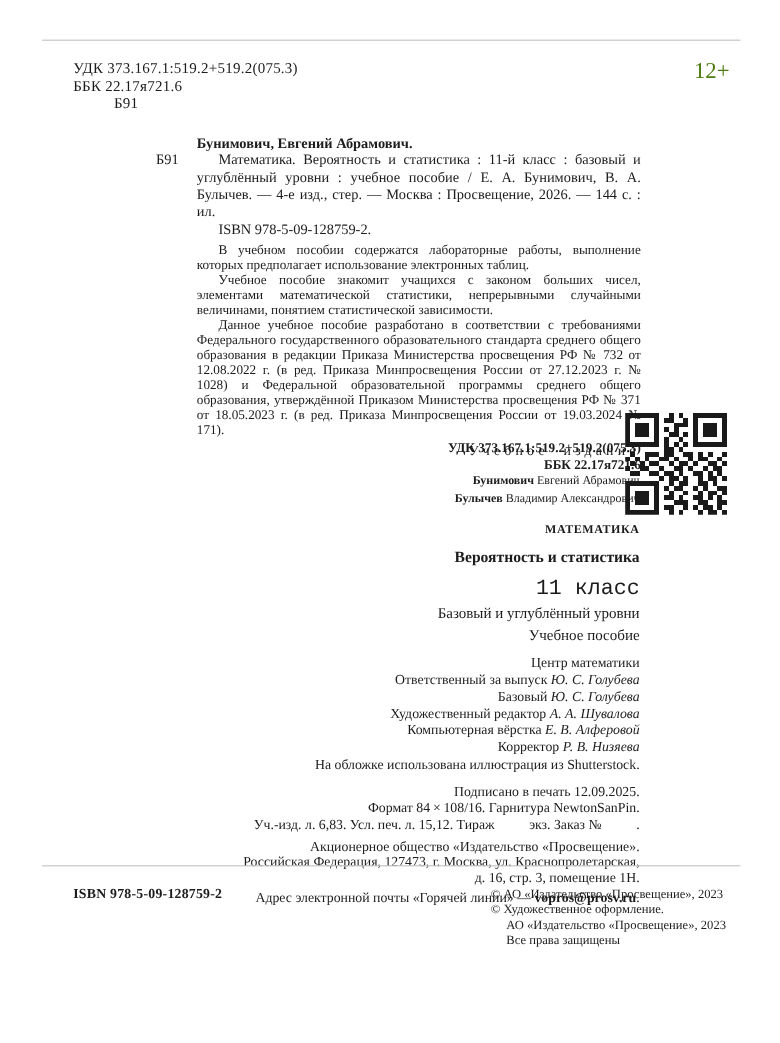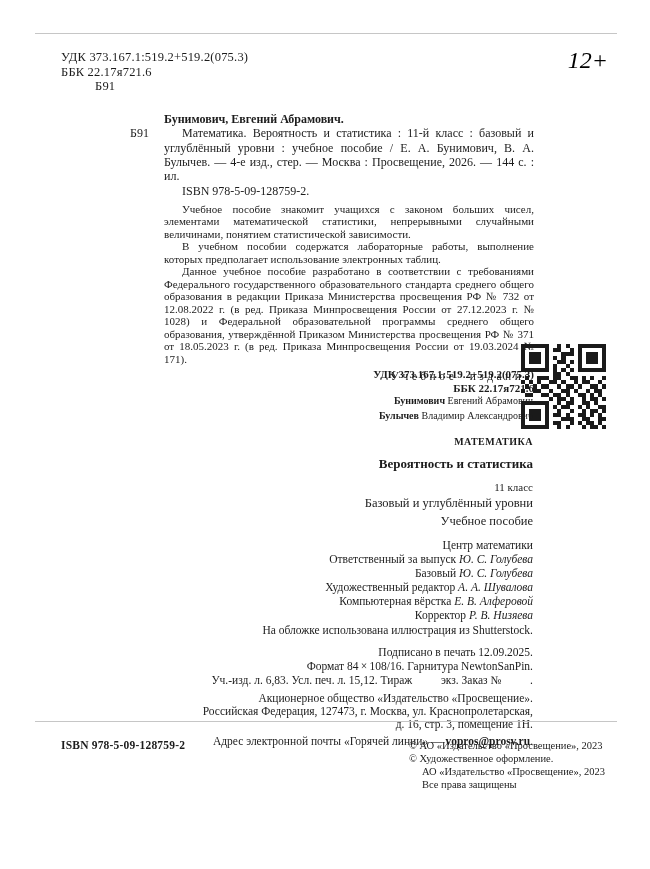--- a/index.html
+++ b/index.html
@@ -12,39 +12,39 @@
   }
   .page{position:relative;width:650px;height:786px;background:#fff;}
   .rule{position:absolute;left:35px;right:33px;height:1px;background:#c6c6c6;}
   .rule-top{top:33px;}
   .rule-bottom{top:721px;}
 
   
   .header-row{position:absolute;top:50px;left:61px;right:42px;display:flex;justify-content:space-between;align-items:flex-start;}
   .codes{font-size:12.5px;line-height:14.5px;letter-spacing:.2px;}
   .b91top{padding-left:34px;}
-  .age{font-size:24px;line-height:20px;color:#000000;font-style:italic;}
+  .age{font-size:19px;line-height:20px;color:#4d7c0f;}
 
   
   .card{position:absolute;top:112px;left:164px;width:370px;font-size:12px;line-height:14.3px;}
   .card-author{font-weight:bold;margin:0;}
   .card-desc{position:relative;margin:0;text-align:justify;text-indent:18px;}
   .card-code{position:absolute;left:-34px;top:0;text-indent:0;}
   .card-isbn{margin:1px 0 4px;padding-left:18px;}
   .annot{margin:0;text-align:justify;text-indent:18px;font-size:11px;line-height:12.5px;}
   .codes-footer{margin-top:3px;text-align:right;font-weight:bold;font-size:11px;line-height:13.5px;}
 
   
   .centered{position:absolute;top:370px;left:135px;width:398px;text-align:right;}
   .ed-type{font-size:11.5px;letter-spacing:3.5px;word-spacing:6px;}
   .ed-authors{margin-top:11px;font-size:10px;line-height:15px;}
   .ed-authors b{font-weight:bold;}
   .ed-title{margin-top:13px;font-size:10px;font-weight:bold;letter-spacing:.5px;}
   .ed-subtitle{margin-top:9px;font-size:13px;font-weight:bold;}
-  .ed-grade{margin-top:9px;font-size:11px;}
+  .ed-grade{margin-top:9px;font-size:18px;font-family:Liberation Mono, monospace;}
   .ed-levels{margin-top:3px;font-size:12.5px;}
   .ed-kind{margin-top:3px;font-size:12.5px;}
   .credits{margin-top:9px;font-size:11.5px;line-height:14px;}
   .credits i{font-style:italic;}
   .cover-note{margin-top:2px;font-size:11.5px;}
   .colophon{margin-top:10px;font-size:11.5px;line-height:13.8px;}
   .publisher{margin-top:5px;font-size:11.5px;line-height:12.8px;}
   .email-line{margin-top:4px;font-size:11.5px;}
   .email-line b{font-weight:bold;}
 
@@ -75,22 +75,22 @@
     <div class="age">12+</div>
   </div>
 
   <div class="card">
     <p class="card-author">Бунимович, Евгений Абрамович.</p>
     <p class="card-desc">
       <span class="card-code">Б91</span>
       <span>Математика. Вероятность и статистика : 11-й класс : базовый и углублённый уровни : учебное пособие / Е. А. Бунимович, В. А. Булычев. — 4-е изд., стер. — Москва : Просвещение, 2026. — 144 с. : ил.</span>
     </p>
     <p class="card-isbn">ISBN 978-5-09-128759-2.</p>
+    <p class="annot">В учебном пособии содержатся лабораторные работы, выполнение которых предполагает использование электронных таблиц.</p>
     <p class="annot">Учебное пособие знакомит учащихся с законом больших чисел, элементами математической статистики, непрерывными случайными величинами, понятием статистической зависимости.</p>
-    <p class="annot">В учебном пособии содержатся лабораторные работы, выполнение которых предполагает использование электронных таблиц.</p>
     <p class="annot">Данное учебное пособие разработано в соответствии с требованиями Федерального государственного образовательного стандарта среднего общего образования в редакции Приказа Министерства просвещения РФ № 732 от 12.08.2022 г. (в ред. Приказа Минпросвещения России от 27.12.2023 г. № 1028) и Федеральной образовательной программы среднего общего образования, утверждённой Приказом Министерства просвещения РФ № 371 от 18.05.2023 г. (в ред. Приказа Минпросвещения России от 19.03.2024 № 171).</p>
     <div class="codes-footer">
       <div>УДК 373.167.1:519.2+519.2(075.3)</div>
       <div>ББК 22.17я721.6</div>
     </div>
   </div>
 
   <div class="qr">
       <svg xmlns="http://www.w3.org/2000/svg" viewBox="0 0 21 21" shape-rendering="crispEdges">
         <rect x="0" y="0" width="1" height="1"></rect>

